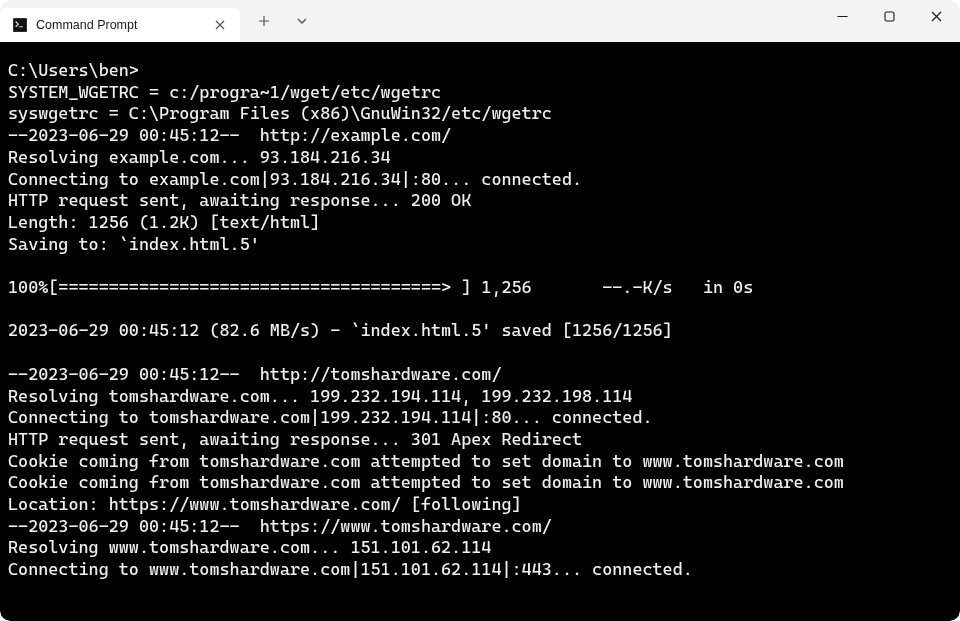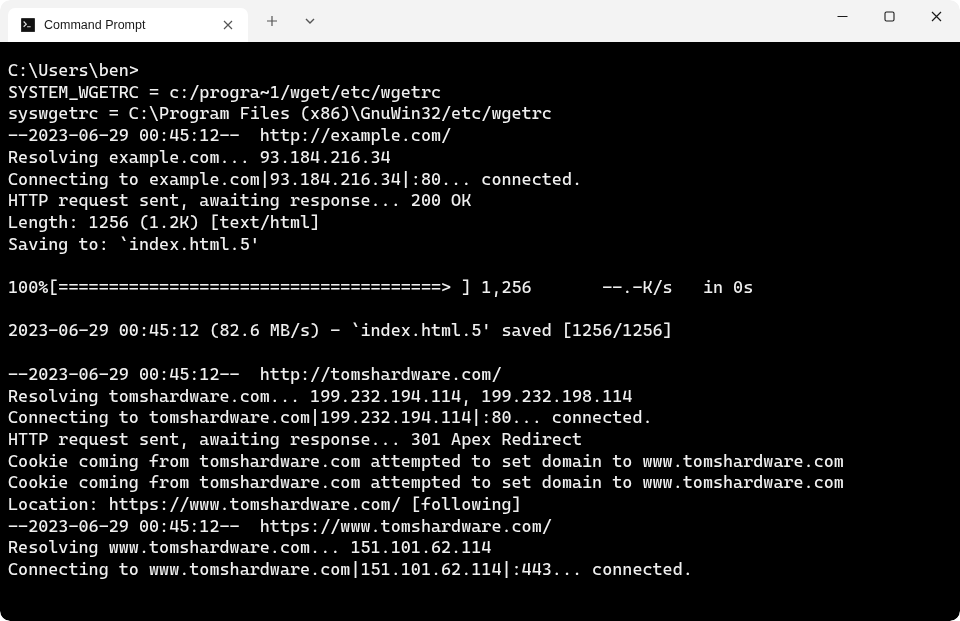--- a/index.html
+++ b/index.html
@@ -19,21 +19,20 @@
       display: flex;
       align-items: flex-end;
       border-top-left-radius: 10px;
       border-top-right-radius: 10px;
       position: relative;
     }
     .tab-strip {
       display: flex;
       align-items: flex-end;
       height: 100%;
-      padding-left: 8px;
     }
     .tab {
       background: #ffffff;
       height: 34px;
       min-width: 240px;
       border-top-left-radius: 7px;
       border-top-right-radius: 7px;
       display: flex;
       align-items: center;
       padding: 0 10px 0 12px;

